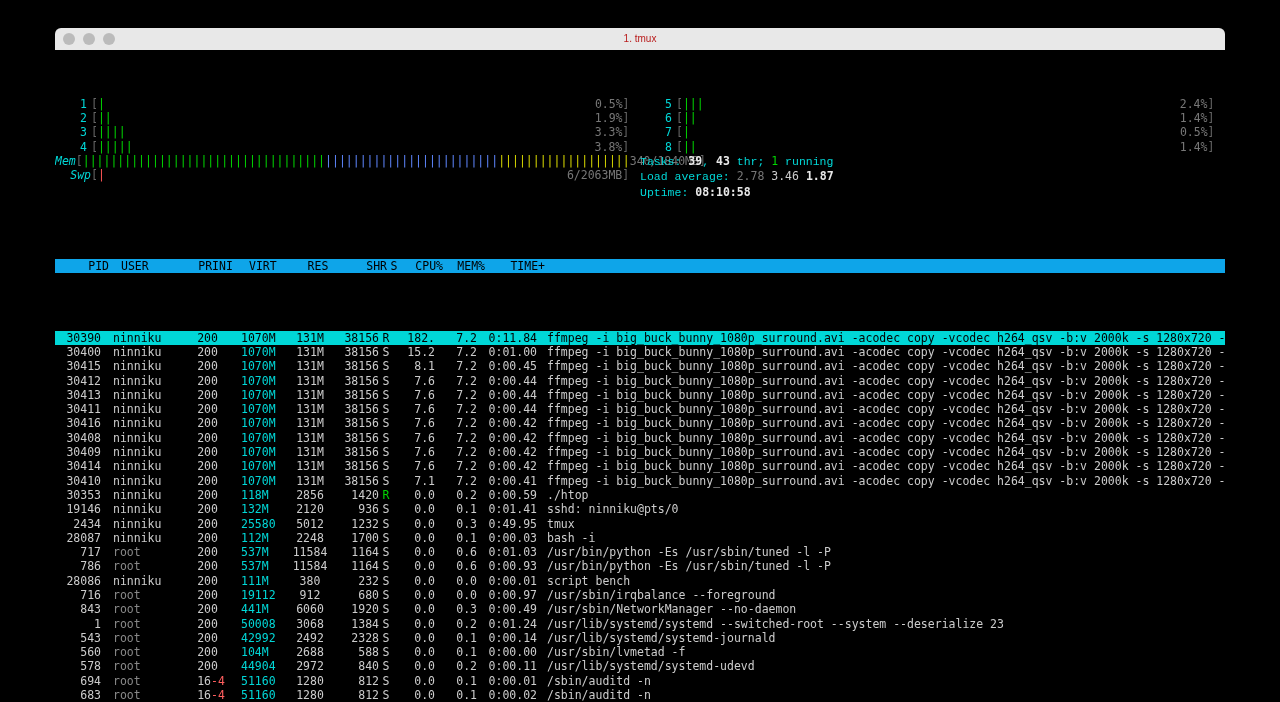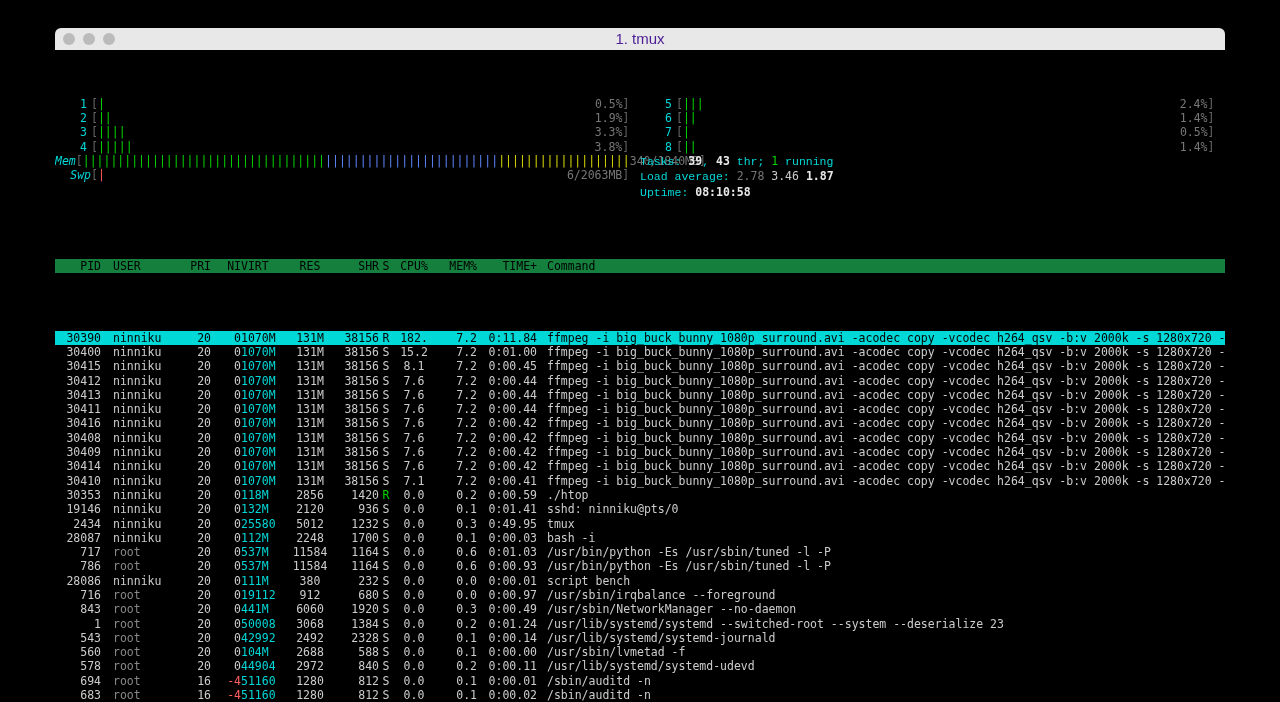--- a/index.html
+++ b/index.html
@@ -23,50 +23,50 @@
   .titlebar {
     background: #e8e8e8;
     height: 22px;
     display: flex;
     align-items: center;
     padding: 0 8px;
     position: relative;
   }
   .traffic-lights { display: flex; gap: 8px; }
   .tl { width: 12px; height: 12px; border-radius: 50%; background: #bbb; }
-  .title { position: absolute; left: 0; right: 0; text-align: center; color: #4c1d95; font-family: -apple-system, sans-serif; font-size: 15px; }
+  .title { position: absolute; left: 0; right: 0; text-align: center; color: #b91c1c; font-family: -apple-system, sans-serif; font-size: 10px; }
   .term { background: #000; padding: 2px 0 0 0; white-space: pre; }
   .row { display: flex; }
   .half { width: 50%; }
   .meters { padding: 2px 0; }
   .meter-row { display: flex; align-items: baseline; }
   .meter-label { color: #00d7d7; width: 36px; text-align: right; padding-right: 4px; }
   .mem-label { color: #00d7d7; width: 36px; text-align: right; padding-right: 0; font-style: italic; }
   .bar-open, .bar-close { color: #666; }
   .g { color: #00d700; }
   .r { color: #ff5555; }
   .y { color: #d7d700; }
   .b { color: #5f87ff; }
   .dim { color: #777; }
   .cy { color: #00d7d7; font-family: Liberation Mono, monospace; }
   .wt { color: #e8e8e8; font-weight: bold; }
-  .header-bar { background: #15803d; color: #000; display: flex; }
+  .header-bar { background: #0ea5e9; color: #000; display: flex; padding-left: 8px; }
   .proc-row { display: flex; color: #ccc; }
   .proc-row.hl { background: #00d7d7; color: #000; }
   .proc-row .cmd { color: #ccc; }
   .proc-row.hl .cmd { color: #000; }
   .c-pid { width: 50px; text-align: right; padding-right: 4px; }
   .c-user { width: 64px; margin-left: 8px; }
   .c-pri { width: 34px; text-align: right; }
-  .c-ni { width: 30px; text-align: right; }
+  .c-ni { width: 30px; }
   .c-virt { width: 46px; text-align: left; }
   .c-res { width: 46px; text-align: center; }
   .c-shr { width: 46px; text-align: right; }
   .c-s { width: 14px; text-align: center; }
-  .c-cpu { width: 42px; text-align: center; }
+  .c-cpu { width: 42px; text-align: right; }
   .c-mem { width: 42px; text-align: right; }
   .c-time { width: 66px; text-align: right; padding-right: 6px; }
   .c-cmd { flex: 1; overflow: hidden; padding-left: 4px; }
   .htop-root .c-user { color: #888; }
   .proc-row .c-virt { color: #00d7d7; }
   .proc-row.hl .c-virt { color: #000; }
   .nice-neg { color: #ff5f5f; }
   .last-row { background: #00d7d7; color: #000; }
 </style>
 </head>
@@ -95,21 +95,20 @@
       <span class="c-user">USER</span>
       <span class="c-pri">PRI</span>
       <span class="c-ni">NI</span>
       <span class="c-virt">VIRT</span>
       <span class="c-res">RES</span>
       <span class="c-shr">SHR</span>
       <span class="c-s">S</span>
       <span class="c-cpu">CPU%</span>
       <span class="c-mem">MEM%</span>
       <span class="c-time">TIME+</span>
-      <span class="c-cmd">Command</span>
     </div>
 
     
     <div id="process-list"><div class="proc-row hl"><span class="c-pid">30390</span><span class="c-user">ninniku</span><span class="c-pri">20</span><span class="c-ni ">0</span><span class="c-virt">1070M</span><span class="c-res">131M</span><span class="c-shr">38156</span><span class="c-s ">R</span><span class="c-cpu">182.</span><span class="c-mem">7.2</span><span class="c-time">0:11.84</span><span class="c-cmd cmd">ffmpeg -i big_buck_bunny_1080p_surround.avi -acodec copy -vcodec h264_qsv -b:v 2000k -s 1280x720 -r 30000/1001 -y big_buck_bunny_qsv.mp4</span></div><div class="proc-row"><span class="c-pid">30400</span><span class="c-user">ninniku</span><span class="c-pri">20</span><span class="c-ni ">0</span><span class="c-virt">1070M</span><span class="c-res">131M</span><span class="c-shr">38156</span><span class="c-s ">S</span><span class="c-cpu">15.2</span><span class="c-mem">7.2</span><span class="c-time">0:01.00</span><span class="c-cmd cmd">ffmpeg -i big_buck_bunny_1080p_surround.avi -acodec copy -vcodec h264_qsv -b:v 2000k -s 1280x720 -r 30000/1001 -y big_buck_bunny_qsv.mp4</span></div><div class="proc-row"><span class="c-pid">30415</span><span class="c-user">ninniku</span><span class="c-pri">20</span><span class="c-ni ">0</span><span class="c-virt">1070M</span><span class="c-res">131M</span><span class="c-shr">38156</span><span class="c-s ">S</span><span class="c-cpu">8.1</span><span class="c-mem">7.2</span><span class="c-time">0:00.45</span><span class="c-cmd cmd">ffmpeg -i big_buck_bunny_1080p_surround.avi -acodec copy -vcodec h264_qsv -b:v 2000k -s 1280x720 -r 30000/1001 -y big_buck_bunny_qsv.mp4</span></div><div class="proc-row"><span class="c-pid">30412</span><span class="c-user">ninniku</span><span class="c-pri">20</span><span class="c-ni ">0</span><span class="c-virt">1070M</span><span class="c-res">131M</span><span class="c-shr">38156</span><span class="c-s ">S</span><span class="c-cpu">7.6</span><span class="c-mem">7.2</span><span class="c-time">0:00.44</span><span class="c-cmd cmd">ffmpeg -i big_buck_bunny_1080p_surround.avi -acodec copy -vcodec h264_qsv -b:v 2000k -s 1280x720 -r 30000/1001 -y big_buck_bunny_qsv.mp4</span></div><div class="proc-row"><span class="c-pid">30413</span><span class="c-user">ninniku</span><span class="c-pri">20</span><span class="c-ni ">0</span><span class="c-virt">1070M</span><span class="c-res">131M</span><span class="c-shr">38156</span><span class="c-s ">S</span><span class="c-cpu">7.6</span><span class="c-mem">7.2</span><span class="c-time">0:00.44</span><span class="c-cmd cmd">ffmpeg -i big_buck_bunny_1080p_surround.avi -acodec copy -vcodec h264_qsv -b:v 2000k -s 1280x720 -r 30000/1001 -y big_buck_bunny_qsv.mp4</span></div><div class="proc-row"><span class="c-pid">30411</span><span class="c-user">ninniku</span><span class="c-pri">20</span><span class="c-ni ">0</span><span class="c-virt">1070M</span><span class="c-res">131M</span><span class="c-shr">38156</span><span class="c-s ">S</span><span class="c-cpu">7.6</span><span class="c-mem">7.2</span><span class="c-time">0:00.44</span><span class="c-cmd cmd">ffmpeg -i big_buck_bunny_1080p_surround.avi -acodec copy -vcodec h264_qsv -b:v 2000k -s 1280x720 -r 30000/1001 -y big_buck_bunny_qsv.mp4</span></div><div class="proc-row"><span class="c-pid">30416</span><span class="c-user">ninniku</span><span class="c-pri">20</span><span class="c-ni ">0</span><span class="c-virt">1070M</span><span class="c-res">131M</span><span class="c-shr">38156</span><span class="c-s ">S</span><span class="c-cpu">7.6</span><span class="c-mem">7.2</span><span class="c-time">0:00.42</span><span class="c-cmd cmd">ffmpeg -i big_buck_bunny_1080p_surround.avi -acodec copy -vcodec h264_qsv -b:v 2000k -s 1280x720 -r 30000/1001 -y big_buck_bunny_qsv.mp4</span></div><div class="proc-row"><span class="c-pid">30408</span><span class="c-user">ninniku</span><span class="c-pri">20</span><span class="c-ni ">0</span><span class="c-virt">1070M</span><span class="c-res">131M</span><span class="c-shr">38156</span><span class="c-s ">S</span><span class="c-cpu">7.6</span><span class="c-mem">7.2</span><span class="c-time">0:00.42</span><span class="c-cmd cmd">ffmpeg -i big_buck_bunny_1080p_surround.avi -acodec copy -vcodec h264_qsv -b:v 2000k -s 1280x720 -r 30000/1001 -y big_buck_bunny_qsv.mp4</span></div><div class="proc-row"><span class="c-pid">30409</span><span class="c-user">ninniku</span><span class="c-pri">20</span><span class="c-ni ">0</span><span class="c-virt">1070M</span><span class="c-res">131M</span><span class="c-shr">38156</span><span class="c-s ">S</span><span class="c-cpu">7.6</span><span class="c-mem">7.2</span><span class="c-time">0:00.42</span><span class="c-cmd cmd">ffmpeg -i big_buck_bunny_1080p_surround.avi -acodec copy -vcodec h264_qsv -b:v 2000k -s 1280x720 -r 30000/1001 -y big_buck_bunny_qsv.mp4</span></div><div class="proc-row"><span class="c-pid">30414</span><span class="c-user">ninniku</span><span class="c-pri">20</span><span class="c-ni ">0</span><span class="c-virt">1070M</span><span class="c-res">131M</span><span class="c-shr">38156</span><span class="c-s ">S</span><span class="c-cpu">7.6</span><span class="c-mem">7.2</span><span class="c-time">0:00.42</span><span class="c-cmd cmd">ffmpeg -i big_buck_bunny_1080p_surround.avi -acodec copy -vcodec h264_qsv -b:v 2000k -s 1280x720 -r 30000/1001 -y big_buck_bunny_qsv.mp4</span></div><div class="proc-row"><span class="c-pid">30410</span><span class="c-user">ninniku</span><span class="c-pri">20</span><span class="c-ni ">0</span><span class="c-virt">1070M</span><span class="c-res">131M</span><span class="c-shr">38156</span><span class="c-s ">S</span><span class="c-cpu">7.1</span><span class="c-mem">7.2</span><span class="c-time">0:00.41</span><span class="c-cmd cmd">ffmpeg -i big_buck_bunny_1080p_surround.avi -acodec copy -vcodec h264_qsv -b:v 2000k -s 1280x720 -r 30000/1001 -y big_buck_bunny_qsv.mp4</span></div><div class="proc-row"><span class="c-pid">30353</span><span class="c-user">ninniku</span><span class="c-pri">20</span><span class="c-ni ">0</span><span class="c-virt">118M</span><span class="c-res">2856</span><span class="c-shr">1420</span><span class="c-s g">R</span><span class="c-cpu">0.0</span><span class="c-mem">0.2</span><span class="c-time">0:00.59</span><span class="c-cmd cmd">./htop</span></div><div class="proc-row"><span class="c-pid">19146</span><span class="c-user">ninniku</span><span class="c-pri">20</span><span class="c-ni ">0</span><span class="c-virt">132M</span><span class="c-res">2120</span><span class="c-shr">936</span><span class="c-s ">S</span><span class="c-cpu">0.0</span><span class="c-mem">0.1</span><span class="c-time">0:01.41</span><span class="c-cmd cmd">sshd: ninniku@pts/0</span></div><div class="proc-row"><span class="c-pid">2434</span><span class="c-user">ninniku</span><span class="c-pri">20</span><span class="c-ni ">0</span><span class="c-virt">25580</span><span class="c-res">5012</span><span class="c-shr">1232</span><span class="c-s ">S</span><span class="c-cpu">0.0</span><span class="c-mem">0.3</span><span class="c-time">0:49.95</span><span class="c-cmd cmd">tmux</span></div><div class="proc-row"><span class="c-pid">28087</span><span class="c-user">ninniku</span><span class="c-pri">20</span><span class="c-ni ">0</span><span class="c-virt">112M</span><span class="c-res">2248</span><span class="c-shr">1700</span><span class="c-s ">S</span><span class="c-cpu">0.0</span><span class="c-mem">0.1</span><span class="c-time">0:00.03</span><span class="c-cmd cmd">bash -i</span></div><div class="proc-row htop-root"><span class="c-pid">717</span><span class="c-user">root</span><span class="c-pri">20</span><span class="c-ni ">0</span><span class="c-virt">537M</span><span class="c-res">11584</span><span class="c-shr">1164</span><span class="c-s ">S</span><span class="c-cpu">0.0</span><span class="c-mem">0.6</span><span class="c-time">0:01.03</span><span class="c-cmd cmd">/usr/bin/python -Es /usr/sbin/tuned -l -P</span></div><div class="proc-row htop-root"><span class="c-pid">786</span><span class="c-user">root</span><span class="c-pri">20</span><span class="c-ni ">0</span><span class="c-virt">537M</span><span class="c-res">11584</span><span class="c-shr">1164</span><span class="c-s ">S</span><span class="c-cpu">0.0</span><span class="c-mem">0.6</span><span class="c-time">0:00.93</span><span class="c-cmd cmd">/usr/bin/python -Es /usr/sbin/tuned -l -P</span></div><div class="proc-row"><span class="c-pid">28086</span><span class="c-user">ninniku</span><span class="c-pri">20</span><span class="c-ni ">0</span><span class="c-virt">111M</span><span class="c-res">380</span><span class="c-shr">232</span><span class="c-s ">S</span><span class="c-cpu">0.0</span><span class="c-mem">0.0</span><span class="c-time">0:00.01</span><span class="c-cmd cmd">script bench</span></div><div class="proc-row htop-root"><span class="c-pid">716</span><span class="c-user">root</span><span class="c-pri">20</span><span class="c-ni ">0</span><span class="c-virt">19112</span><span class="c-res">912</span><span class="c-shr">680</span><span class="c-s ">S</span><span class="c-cpu">0.0</span><span class="c-mem">0.0</span><span class="c-time">0:00.97</span><span class="c-cmd cmd">/usr/sbin/irqbalance --foreground</span></div><div class="proc-row htop-root"><span class="c-pid">843</span><span class="c-user">root</span><span class="c-pri">20</span><span class="c-ni ">0</span><span class="c-virt">441M</span><span class="c-res">6060</span><span class="c-shr">1920</span><span class="c-s ">S</span><span class="c-cpu">0.0</span><span class="c-mem">0.3</span><span class="c-time">0:00.49</span><span class="c-cmd cmd">/usr/sbin/NetworkManager --no-daemon</span></div><div class="proc-row htop-root"><span class="c-pid">1</span><span class="c-user">root</span><span class="c-pri">20</span><span class="c-ni ">0</span><span class="c-virt">50008</span><span class="c-res">3068</span><span class="c-shr">1384</span><span class="c-s ">S</span><span class="c-cpu">0.0</span><span class="c-mem">0.2</span><span class="c-time">0:01.24</span><span class="c-cmd cmd">/usr/lib/systemd/systemd --switched-root --system --deserialize 23</span></div><div class="proc-row htop-root"><span class="c-pid">543</span><span class="c-user">root</span><span class="c-pri">20</span><span class="c-ni ">0</span><span class="c-virt">42992</span><span class="c-res">2492</span><span class="c-shr">2328</span><span class="c-s ">S</span><span class="c-cpu">0.0</span><span class="c-mem">0.1</span><span class="c-time">0:00.14</span><span class="c-cmd cmd">/usr/lib/systemd/systemd-journald</span></div><div class="proc-row htop-root"><span class="c-pid">560</span><span class="c-user">root</span><span class="c-pri">20</span><span class="c-ni ">0</span><span class="c-virt">104M</span><span class="c-res">2688</span><span class="c-shr">588</span><span class="c-s ">S</span><span class="c-cpu">0.0</span><span class="c-mem">0.1</span><span class="c-time">0:00.00</span><span class="c-cmd cmd">/usr/sbin/lvmetad -f</span></div><div class="proc-row htop-root"><span class="c-pid">578</span><span class="c-user">root</span><span class="c-pri">20</span><span class="c-ni ">0</span><span class="c-virt">44904</span><span class="c-res">2972</span><span class="c-shr">840</span><span class="c-s ">S</span><span class="c-cpu">0.0</span><span class="c-mem">0.2</span><span class="c-time">0:00.11</span><span class="c-cmd cmd">/usr/lib/systemd/systemd-udevd</span></div><div class="proc-row htop-root"><span class="c-pid">694</span><span class="c-user">root</span><span class="c-pri">16</span><span class="c-ni nice-neg">-4</span><span class="c-virt">51160</span><span class="c-res">1280</span><span class="c-shr">812</span><span class="c-s ">S</span><span class="c-cpu">0.0</span><span class="c-mem">0.1</span><span class="c-time">0:00.01</span><span class="c-cmd cmd">/sbin/auditd -n</span></div><div class="proc-row htop-root"><span class="c-pid">683</span><span class="c-user">root</span><span class="c-pri">16</span><span class="c-ni nice-neg">-4</span><span class="c-virt">51160</span><span class="c-res">1280</span><span class="c-shr">812</span><span class="c-s ">S</span><span class="c-cpu">0.0</span><span class="c-mem">0.1</span><span class="c-time">0:00.02</span><span class="c-cmd cmd">/sbin/auditd -n</span></div><div class="proc-row htop-root last-row"><span class="c-pid">1348</span><span class="c-user">root</span><span class="c-pri">20</span><span class="c-ni ">0</span><span class="c-virt">319M</span><span class="c-res">16256</span><span class="c-shr">1580</span><span class="c-s ">S</span><span class="c-cpu">0.0</span><span class="c-mem">0.9</span><span class="c-time">0:00.00</span><span class="c-cmd cmd">/usr/bin/python -Es /usr/sbin/firewalld --nofork --nopid</span></div></div>
 
     
     
 
     
     

